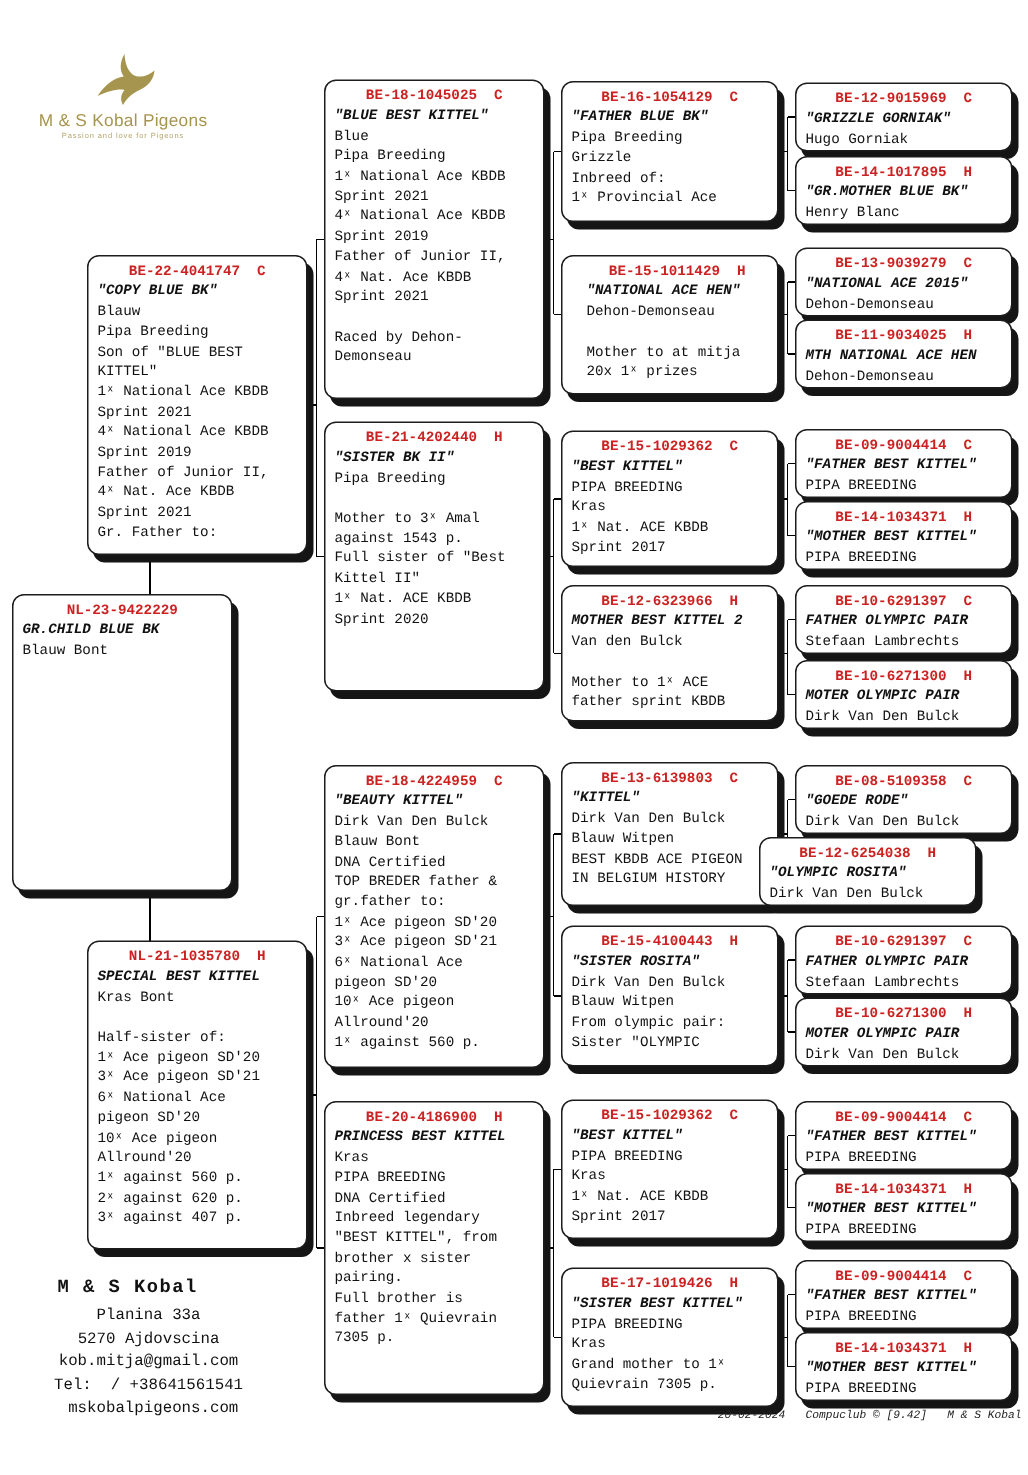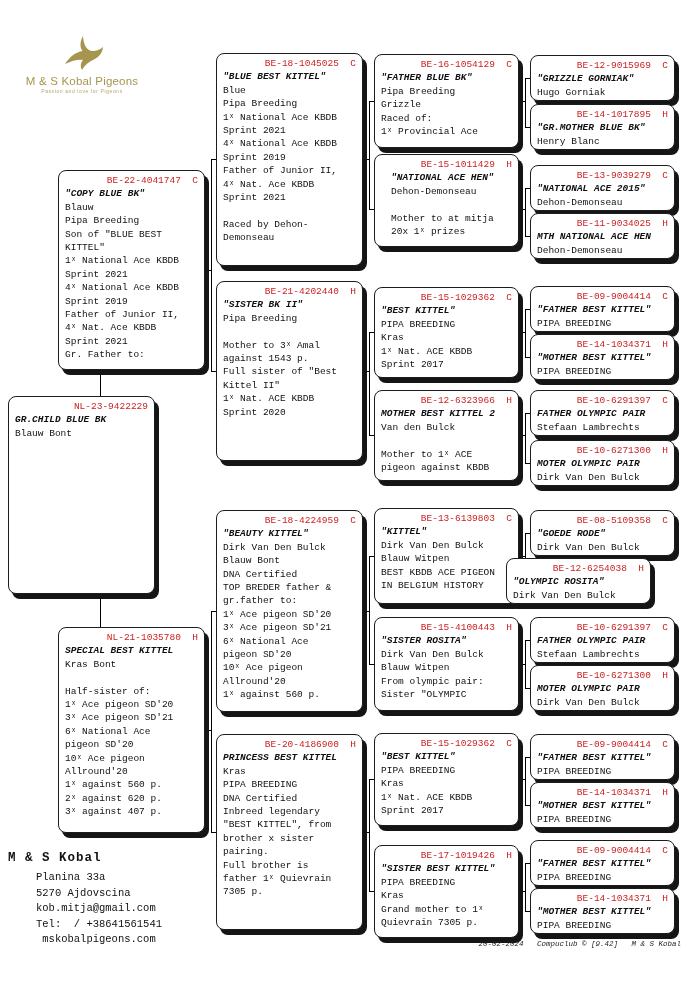--- a/index.html
+++ b/index.html
@@ -11,27 +11,27 @@
   
   .logo{position:absolute;left:16px;top:34px;width:132px;text-align:center;color:#a6954e;}
   .logo svg{width:52px;height:40px;display:block;margin:0 auto;}
   .logo .lname{font-size:11.5px;letter-spacing:.2px;margin-top:1px;}
   .logo .ltag{font-size:5px;letter-spacing:.6px;opacity:.85;margin-top:1px;}
   
   .pbox{position:absolute;background:#fff;border:1px solid #1c1c1c;border-radius:8px;
         box-shadow:4px 5px 0 0 #151515;padding:3px 6px 0 6px;box-sizing:border-box;
         font-family:"Liberation Mono","DejaVu Sans Mono",monospace;font-size:9.5px;
         line-height:13.4px;overflow:hidden;}
-  .ring{color:#cc2222;font-weight:normal;text-align:right;white-space:pre;}
+  .ring{color:#cc2222;font-weight:bold;text-align:center;white-space:pre;}
   .bname{font-weight:bold;font-style:italic;white-space:pre;}
   .bline{white-space:pre;min-height:13.4px;}
   
   svg.conn{position:absolute;left:0;top:0;}
   
-  .contact{position:absolute;left:8px;top:851px;font-family:"Liberation Mono","DejaVu Sans Mono",monospace;}
+  .contact{position:absolute;left:8px;top:851px;font-family:"Liberation Mono","DejaVu Sans Mono",monospace;text-align:center;}
   .contact .cname{font-weight:bold;font-size:12.5px;letter-spacing:1px;margin-bottom:5px;}
   .contact .cline{font-size:10.5px;line-height:15.5px;white-space:pre;margin-left:28px;}
   
   .footer{position:absolute;right:4px;top:940px;font-family:"Liberation Mono","DejaVu Sans Mono",monospace;
           font-style:italic;font-size:7.5px;color:#222;white-space:pre;}
 </style>
 </head>
 <body>
 
 <div class="page">
@@ -202,24 +202,24 @@
         <div class="bline">pairing.</div>
         <div class="bline">Full brother is</div>
         <div class="bline">father 1ˣ Quievrain</div>
         <div class="bline">7305 p.</div>
       </div>
       <div class="pbox" style="left: 374px; top: 54px; width: 145px; height: 94px;">
         <div class="ring">BE-16-1054129  C</div>
         <div class="bname">"FATHER BLUE BK"</div>
         <div class="bline">Pipa Breeding</div>
         <div class="bline">Grizzle</div>
-        <div class="bline">Raced of:</div>
+        <div class="bline">Inbreed of:</div>
         <div class="bline">1ˣ Provincial Ace</div>
       </div>
-      <div class="pbox" style="left: 374px; top: 154px; width: 145px; height: 93px; padding-left: 16px;">
+      <div class="pbox" style="left: 374px; top: 170px; width: 145px; height: 93px; padding-left: 16px;">
         <div class="ring">BE-15-1011429  H</div>
         <div class="bname">"NATIONAL ACE HEN"</div>
         <div class="bline">Dehon-Demonseau</div>
         <div class="bline"></div>
         <div class="bline">Mother to at mitja</div>
         <div class="bline">20x 1ˣ prizes</div>
       </div>
       <div class="pbox" style="left: 374px; top: 287px; width: 145px; height: 91px;">
         <div class="ring">BE-15-1029362  C</div>
         <div class="bname">"BEST KITTEL"</div>
@@ -227,21 +227,21 @@
         <div class="bline">Kras</div>
         <div class="bline">1ˣ Nat. ACE KBDB</div>
         <div class="bline">Sprint 2017</div>
       </div>
       <div class="pbox" style="left: 374px; top: 390px; width: 145px; height: 91px;">
         <div class="ring">BE-12-6323966  H</div>
         <div class="bname">MOTHER BEST KITTEL 2</div>
         <div class="bline">Van den Bulck</div>
         <div class="bline"></div>
         <div class="bline">Mother to 1ˣ ACE</div>
-        <div class="bline">pigeon against KBDB</div>
+        <div class="bline">father sprint KBDB</div>
       </div>
       <div class="pbox" style="left: 374px; top: 508px; width: 145px; height: 96px;">
         <div class="ring">BE-13-6139803  C</div>
         <div class="bname">"KITTEL"</div>
         <div class="bline">Dirk Van Den Bulck</div>
         <div class="bline">Blauw Witpen</div>
         <div class="bline">BEST KBDB ACE PIGEON</div>
         <div class="bline">IN BELGIUM HISTORY</div>
       </div>
       <div class="pbox" style="left: 374px; top: 617px; width: 145px; height: 94px;">

